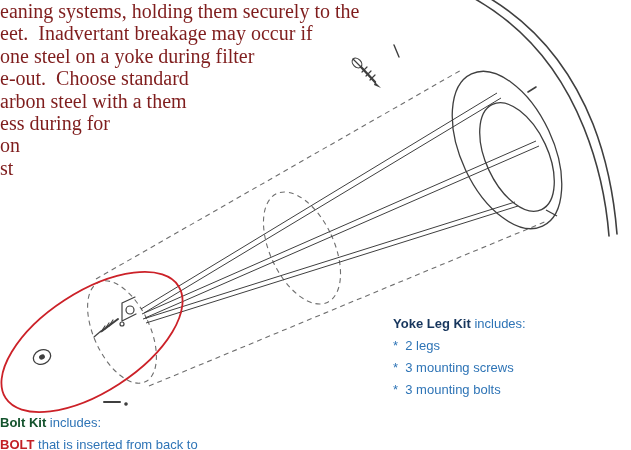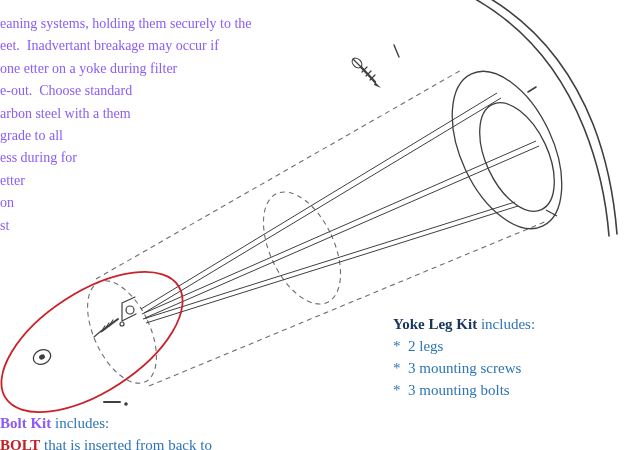--- a/index.html
+++ b/index.html
@@ -1,26 +1,26 @@
 <!DOCTYPE html>
 <html><head>
 <meta charset="utf-8">
 <style>
   html,body{margin:0;padding:0;background:#fff;}
   .page{position:relative;width:631px;height:450px;background:#ffffff;overflow:hidden;
         font-family:"Liberation Serif", serif;}
   .drawing{position:absolute;left:0;top:0;}
-  .paragraph{position:absolute;left:0;top:13px;color:#8b5cf6;font-size:14px;line-height:22.4px;}
+  .paragraph{position:absolute;left:0;top:0;color:#7f1d1d;font-size:20px;line-height:22.4px;}
   .pline{white-space:pre;}
-  .kit{font-family:Liberation Serif, serif;font-size:15px;line-height:22px;color:#2e74b6;}
+  .kit{font-family:Liberation Sans, sans-serif;font-size:13px;line-height:22px;color:#2e74b6;}
   .kit .line{white-space:pre;}
   .yoke-kit{position:absolute;left:393px;top:313px;}
   .bolt-kit{position:absolute;left:0;top:412px;}
   .kit-title-navy{font-weight:bold;color:#17365d;}
-  .kit-title-red{font-weight:bold;color:#8b5cf6;}
+  .kit-title-red{font-weight:bold;color:#14532d;}
   .kit-bold-red{font-weight:bold;color:#c32026;}
 </style>
 </head>
 <body>
 
 <div class="page">
 
   <svg class="drawing" width="631" height="450" viewBox="0 0 631 450">
 
     <g stroke="#3f3f3f" stroke-width="1.6" fill="none" stroke-linecap="round">
@@ -75,26 +75,24 @@
       <ellipse cx="42" cy="357" rx="9" ry="7" transform="rotate(-25 42 357)"></ellipse>
       <ellipse cx="42" cy="357" rx="3" ry="2.4" transform="rotate(-25 42 357)" fill="#3f3f3f" stroke="none"></ellipse>
     </g>
 
     <ellipse cx="92" cy="342" rx="103" ry="50" transform="rotate(-33 92 342)" stroke="#cc2128" stroke-width="1.8" fill="none"></ellipse>
   </svg>
 
   <div class="paragraph">
     <div class="pline">eaning systems, holding them securely to the</div>
     <div class="pline">eet.  Inadvertant breakage may occur if</div>
-    <div class="pline">one etter on a yoke during filter</div>
+    <div class="pline">one steel on a yoke during filter</div>
     <div class="pline">e-out.  Choose standard</div>
     <div class="pline">arbon steel with a them</div>
-    <div class="pline">grade to all</div>
     <div class="pline">ess during for</div>
-    <div class="pline">etter</div>
     <div class="pline">on</div>
     <div class="pline">st</div>
   </div>
 
   <div class="kit yoke-kit">
     <div class="line"><span class="kit-title-navy">Yoke Leg Kit</span><span> includes:</span></div>
     <div class="line">*  2 legs</div>
     <div class="line">*  3 mounting screws</div>
     <div class="line">*  3 mounting bolts</div>
   </div>

